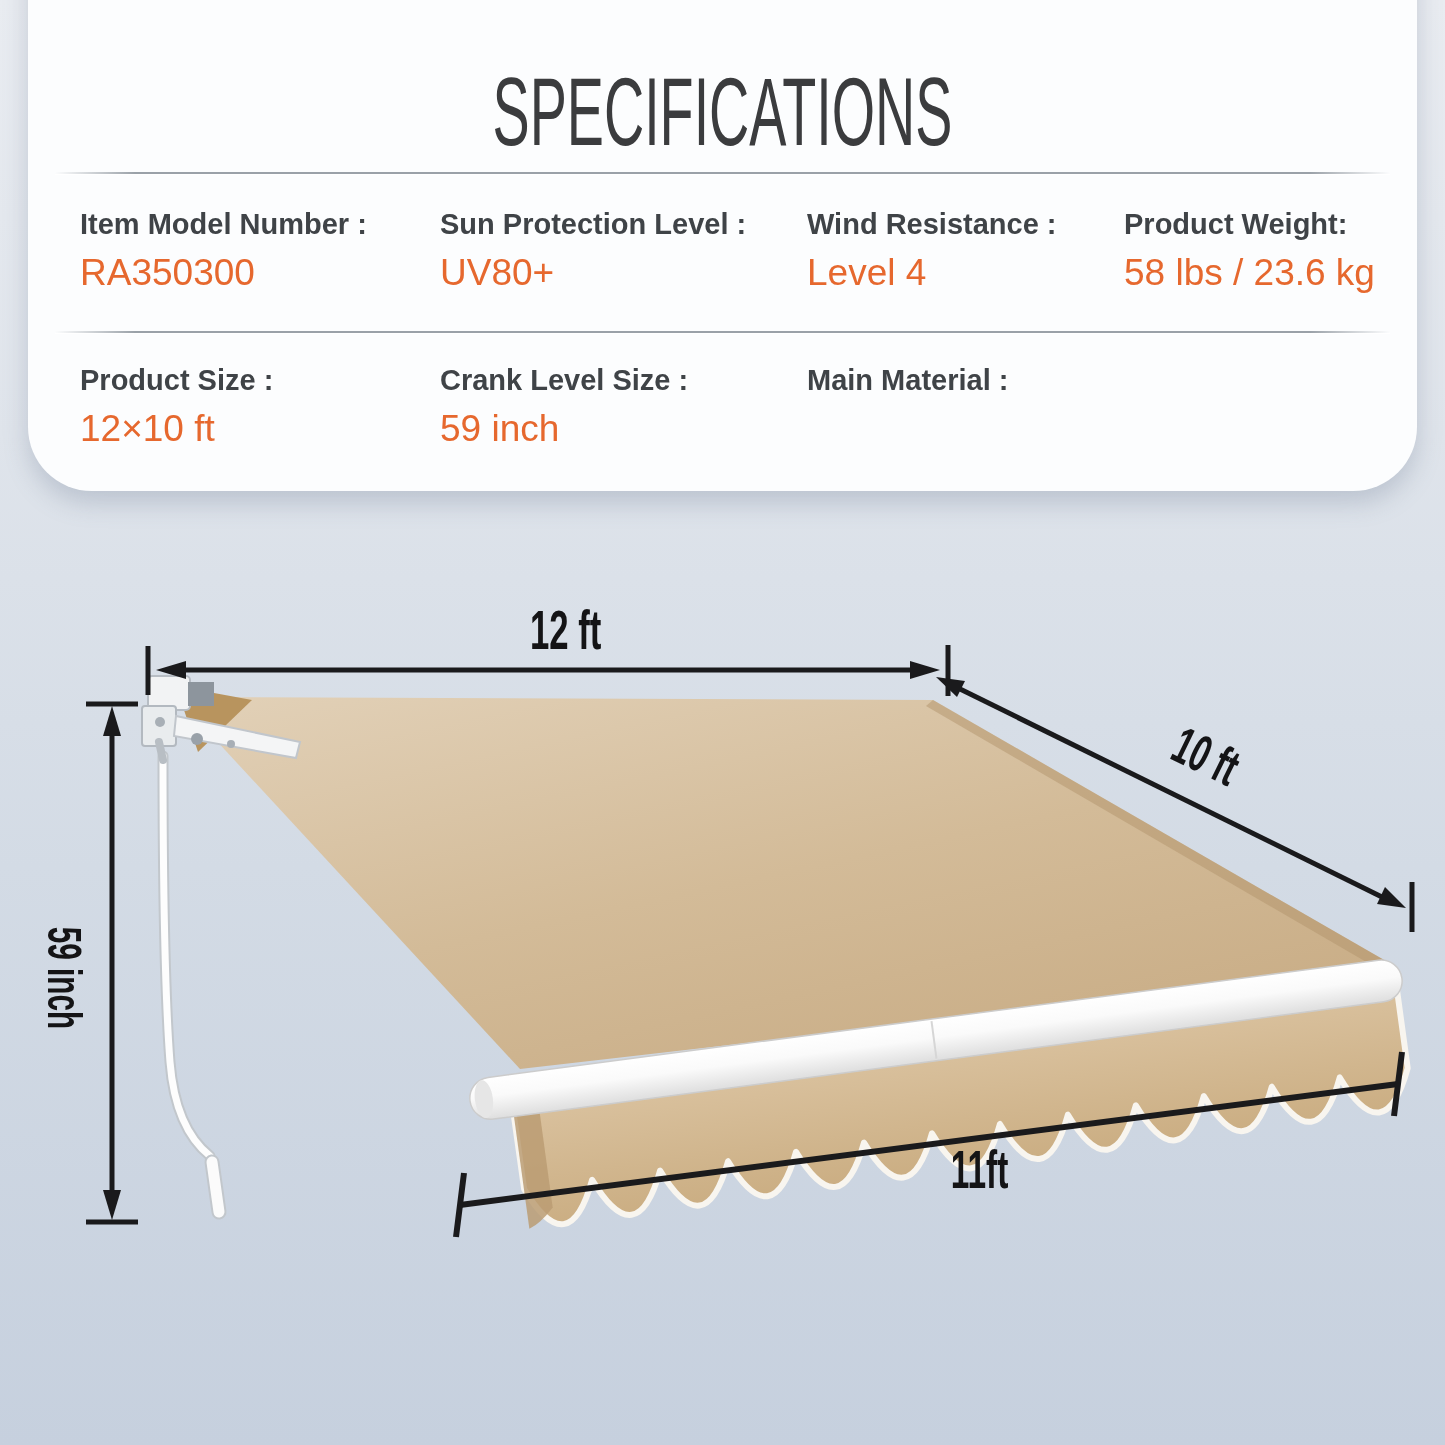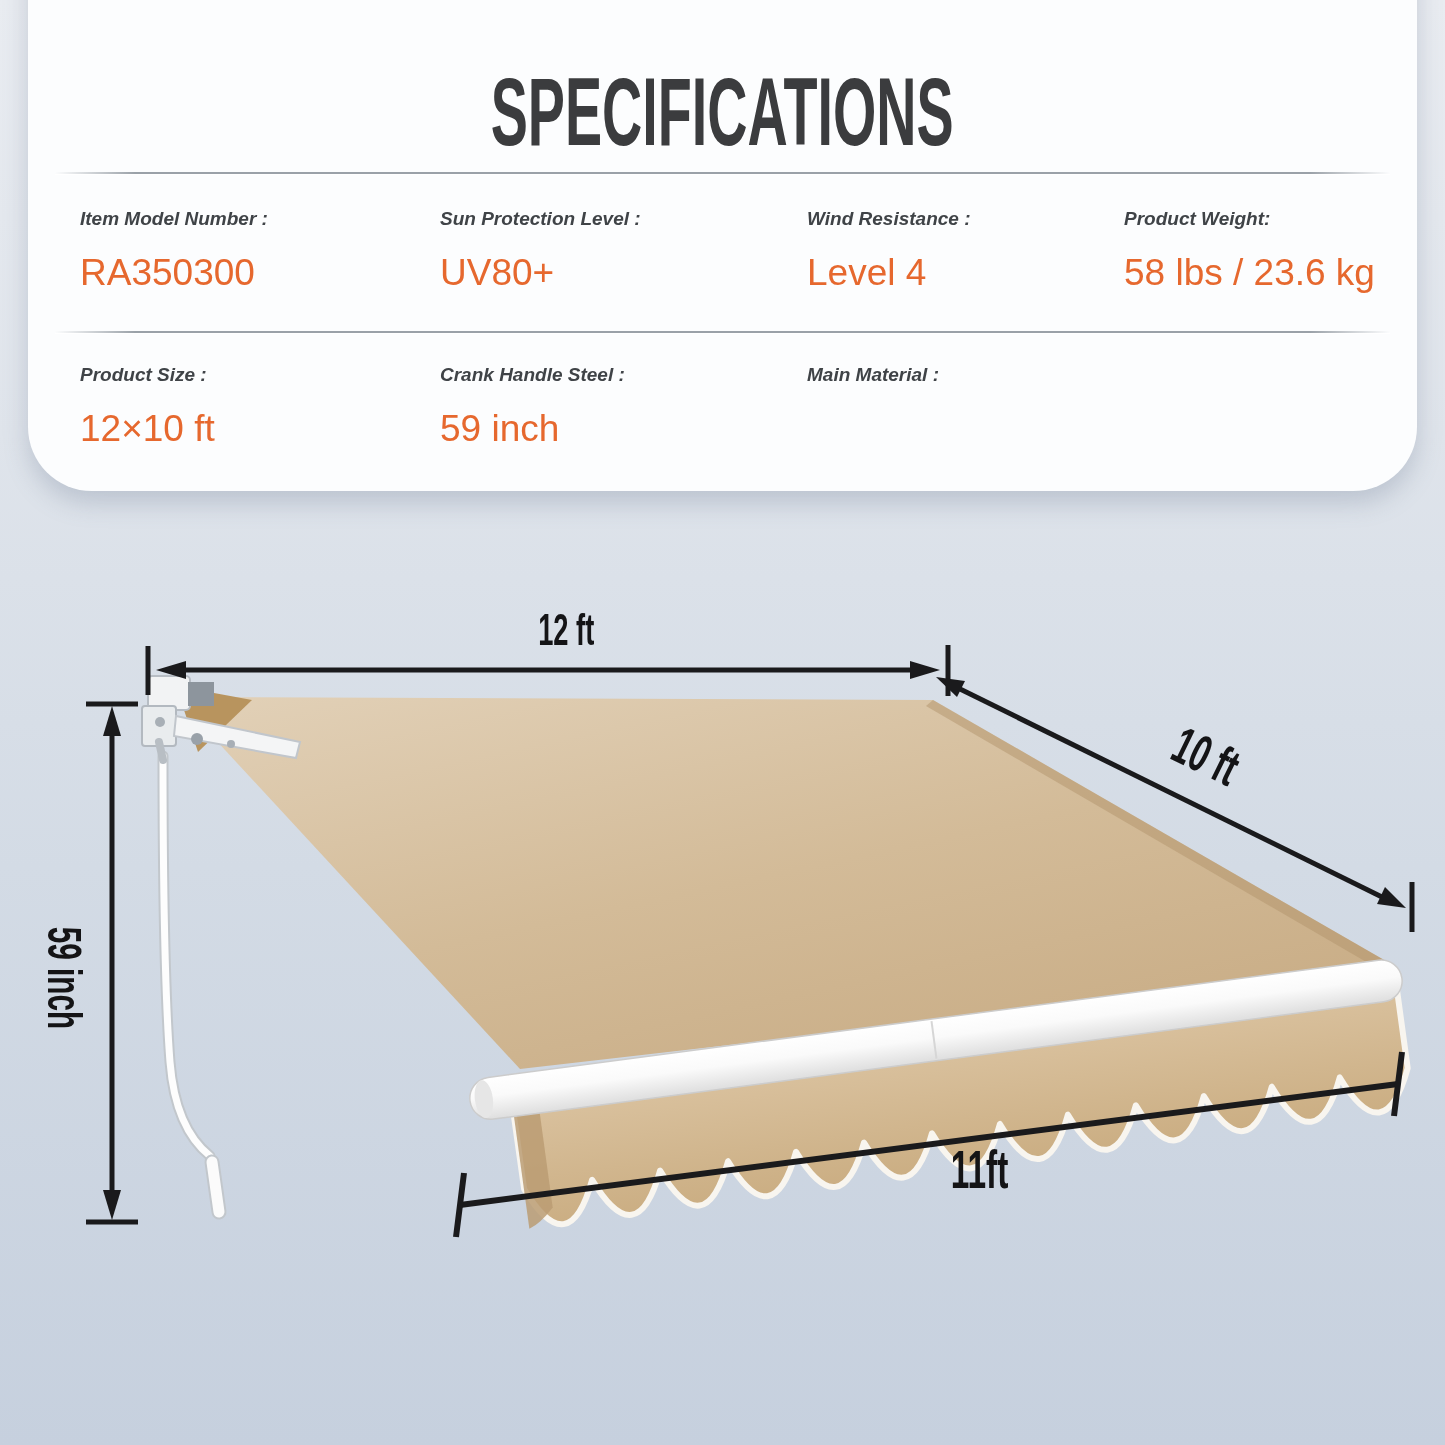--- a/index.html
+++ b/index.html
@@ -9,40 +9,40 @@
     font-family:"Liberation Sans", sans-serif;
   }
   
   .card{
     position:absolute; left:28px; top:-50px; width:1389px; height:541px;
     background:#fcfdfe; border-radius:0 0 64px 64px;
     box-shadow:0 12px 24px rgba(100,115,140,.28);
   }
   .title{
     position:absolute; left:0; top:64px; width:100%; text-align:center;
-    font-size:96px; font-weight:bold; color:#3b3c3e; line-height:1.0; white-space:nowrap;
+    font-size:96px; font-weight:normal; color:#3b3c3e; line-height:1.0; white-space:nowrap;
   }
   .title .squeeze{display:inline-block; transform:scaleX(.58); transform-origin:center;}
   .divider{
     position:absolute; left:55px; width:1335px; height:2px;
     background:linear-gradient(90deg,rgba(154,161,168,0) 0%,#9aa1a8 6%,#9aa1a8 94%,rgba(154,161,168,0) 100%);
     box-shadow:0 1px 0 rgba(255,255,255,.9);
   }
   .spec-label{
-    position:absolute; font-size:19px; font-weight:bold; color:#3f4347; white-space:nowrap;font-style:italic;
+    position:absolute; font-size:29px; font-weight:bold; color:#3f4347; white-space:nowrap;
   }
   .spec-value{
     position:absolute; font-size:37px; color:#e6682e; white-space:nowrap;
   }
   
   .dim{
     position:absolute; font-weight:bold; color:#141416; text-align:center; white-space:nowrap;
   }
   .dim .squeeze{display:inline-block; transform:scaleX(.62); transform-origin:center;}
-  .dim-12{left:486px; top:602px; width:160px; font-size:44px; line-height:56px;}
+  .dim-12{left:486px; top:602px; width:160px; font-size:56px; line-height:56px;}
   .dim-10{left:1126px; top:728px; width:160px; font-size:52px; line-height:56px;
           transform:rotate(26deg) scaleX(.62);}
   .dim-59{left:-36px; top:958px; width:200px; font-size:48px; line-height:40px;
           transform:rotate(90deg) scaleX(.62);}
   .dim-11{left:900px; top:1140px; width:160px; font-size:54px; line-height:58px;}
   svg{position:absolute; left:0; top:0;}
 </style>
 </head>
 <body>
 
@@ -61,21 +61,21 @@
   <div class="spec-value" style="left:80px;  top:252px">RA350300</div>
   <div class="spec-label" style="left:440px; top:208px">Sun Protection Level :</div>
   <div class="spec-value" style="left:440px; top:252px">UV80+</div>
   <div class="spec-label" style="left:807px; top:208px">Wind Resistance :</div>
   <div class="spec-value" style="left:807px; top:252px">Level 4</div>
   <div class="spec-label" style="left:1124px;top:208px">Product Weight:</div>
   <div class="spec-value" style="left:1124px;top:252px">58 lbs / 23.6 kg</div>
 
   <div class="spec-label" style="left:80px;  top:364px">Product Size :</div>
   <div class="spec-value" style="left:80px;  top:408px">12×10 ft</div>
-  <div class="spec-label" style="left:440px; top:364px">Crank Handle Steel :</div>
+  <div class="spec-label" style="left:440px; top:364px">Crank Level Size :</div>
   <div class="spec-value" style="left:440px; top:408px">59 inch</div>
   <div class="spec-label" style="left:807px; top:364px">Main Material :</div>
 
   <svg width="1445" height="1445" viewBox="0 0 1445 1445">
     <defs>
       <linearGradient id="fab" x1="0" y1="0" x2="0.7" y2="1">
         <stop offset="0" stop-color="#e2d1b8"></stop>
         <stop offset="0.55" stop-color="#d3bb98"></stop>
         <stop offset="1" stop-color="#c9ad86"></stop>
       </linearGradient>

